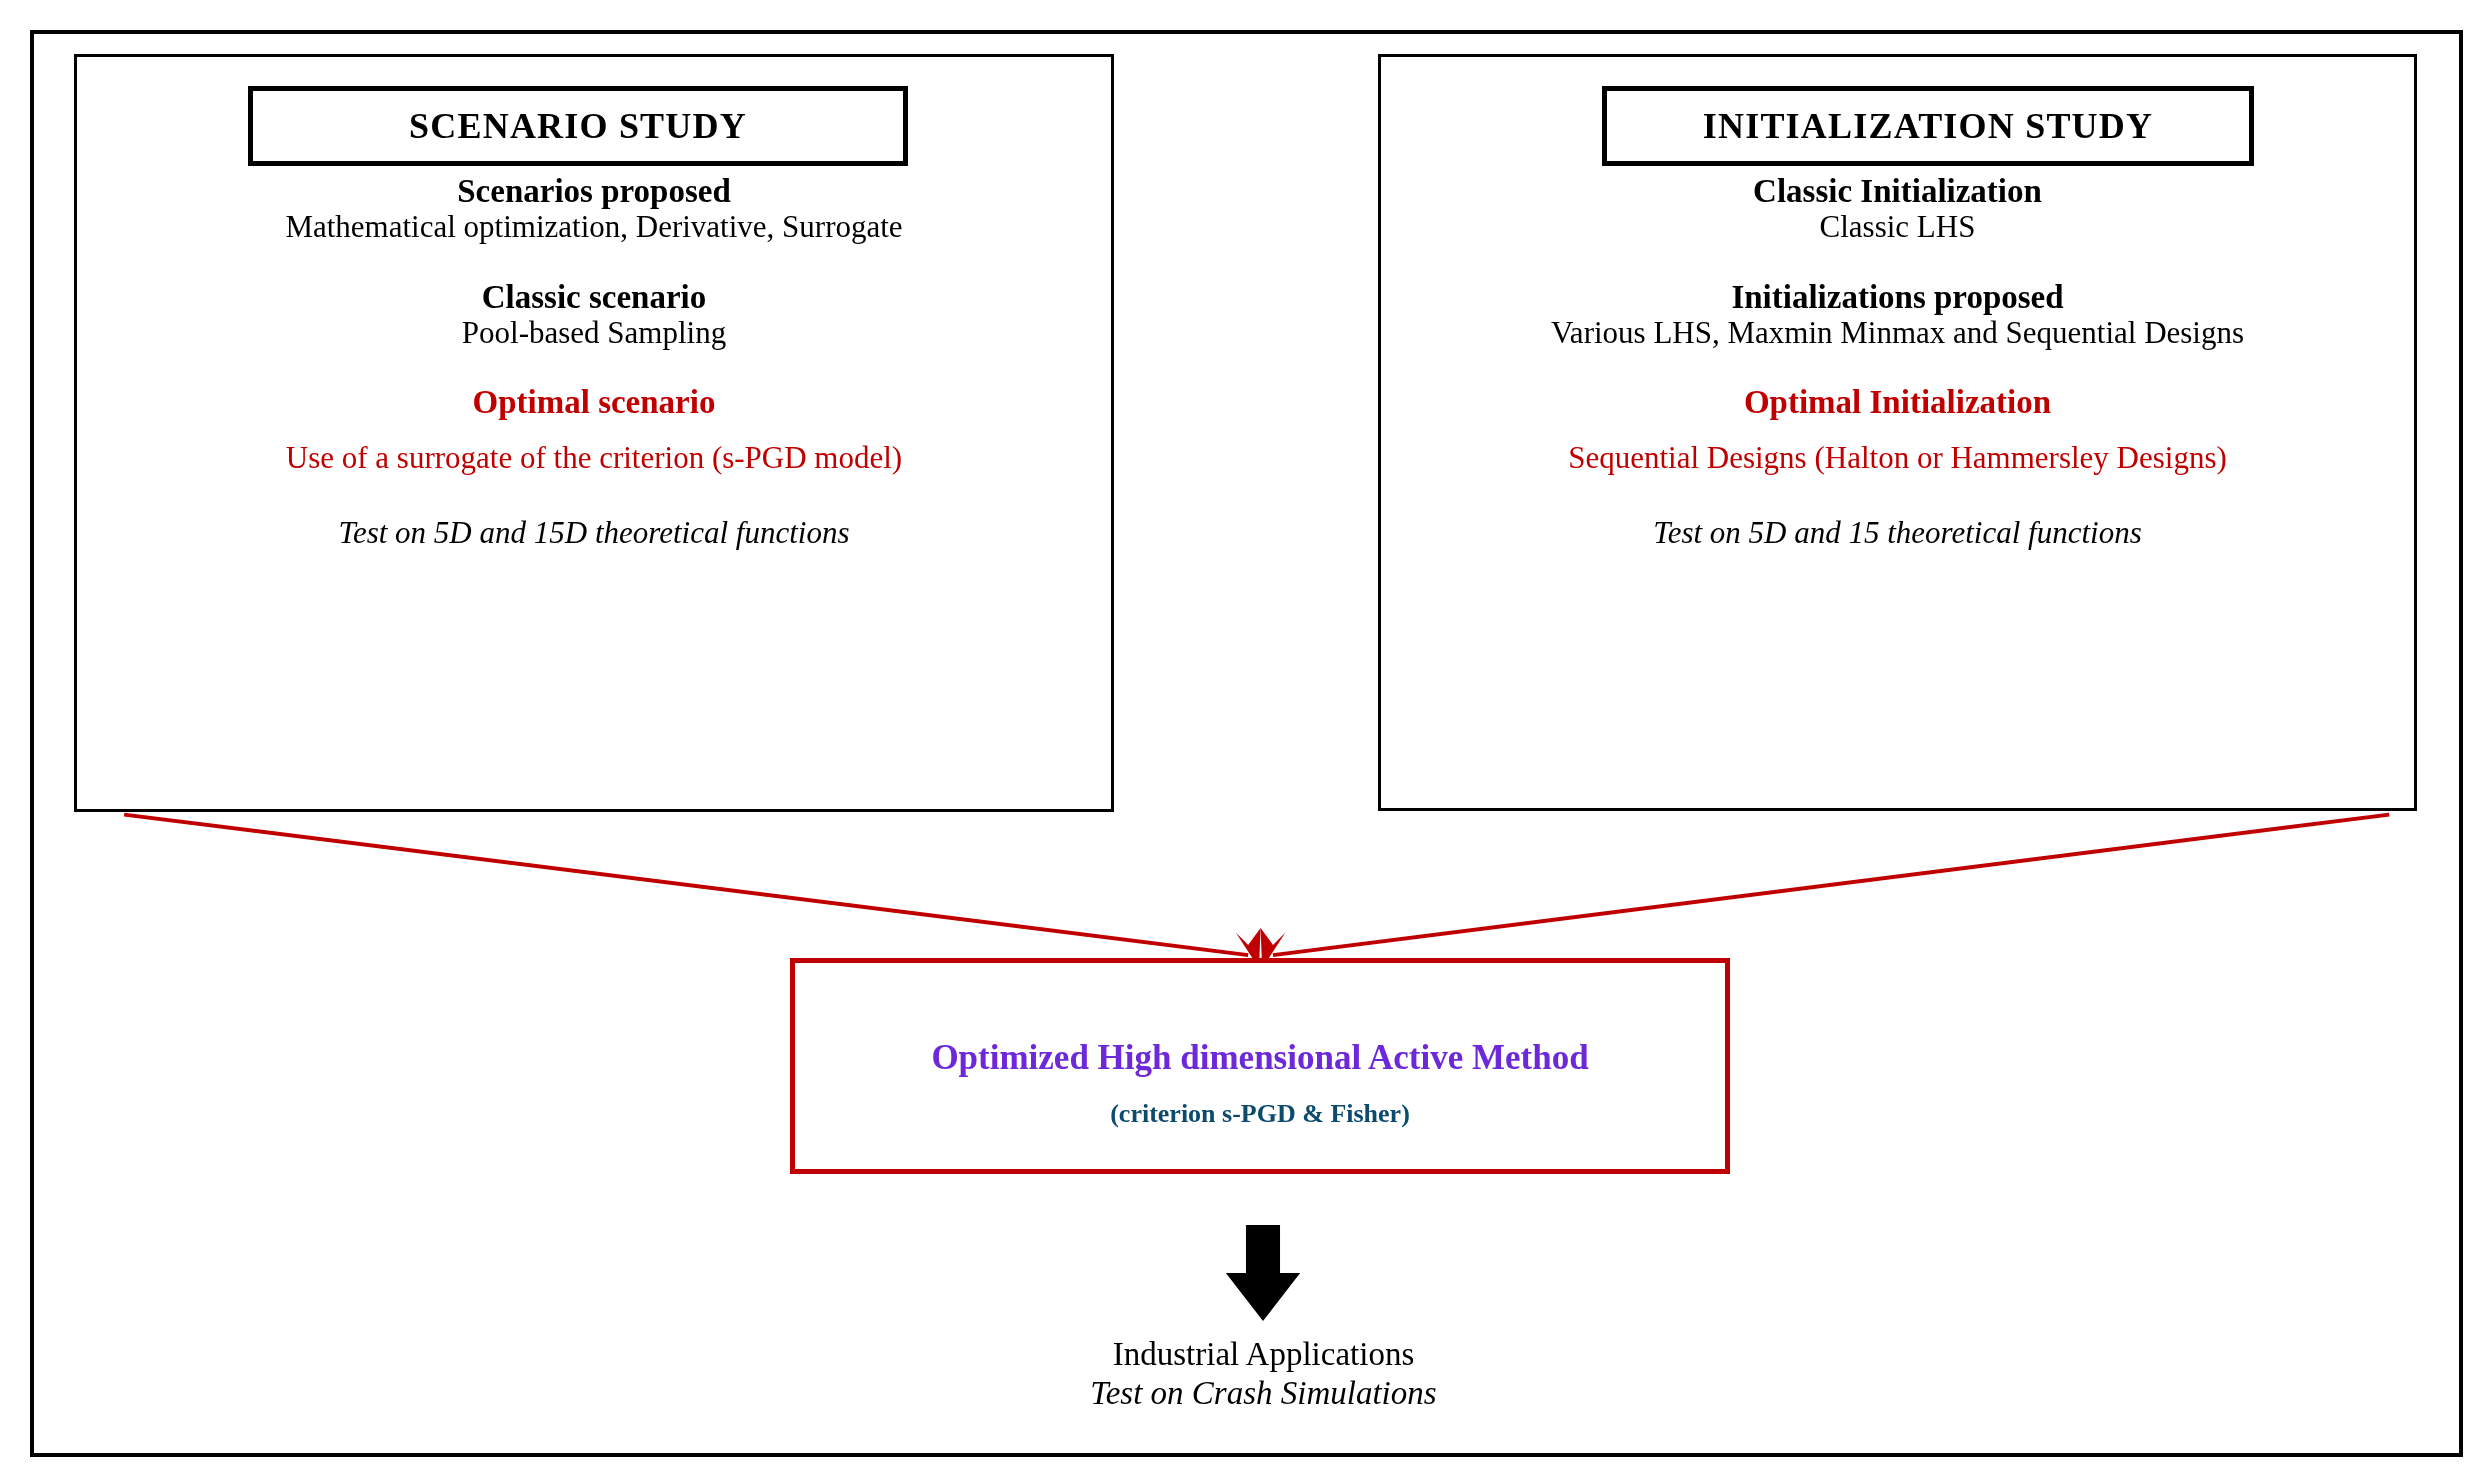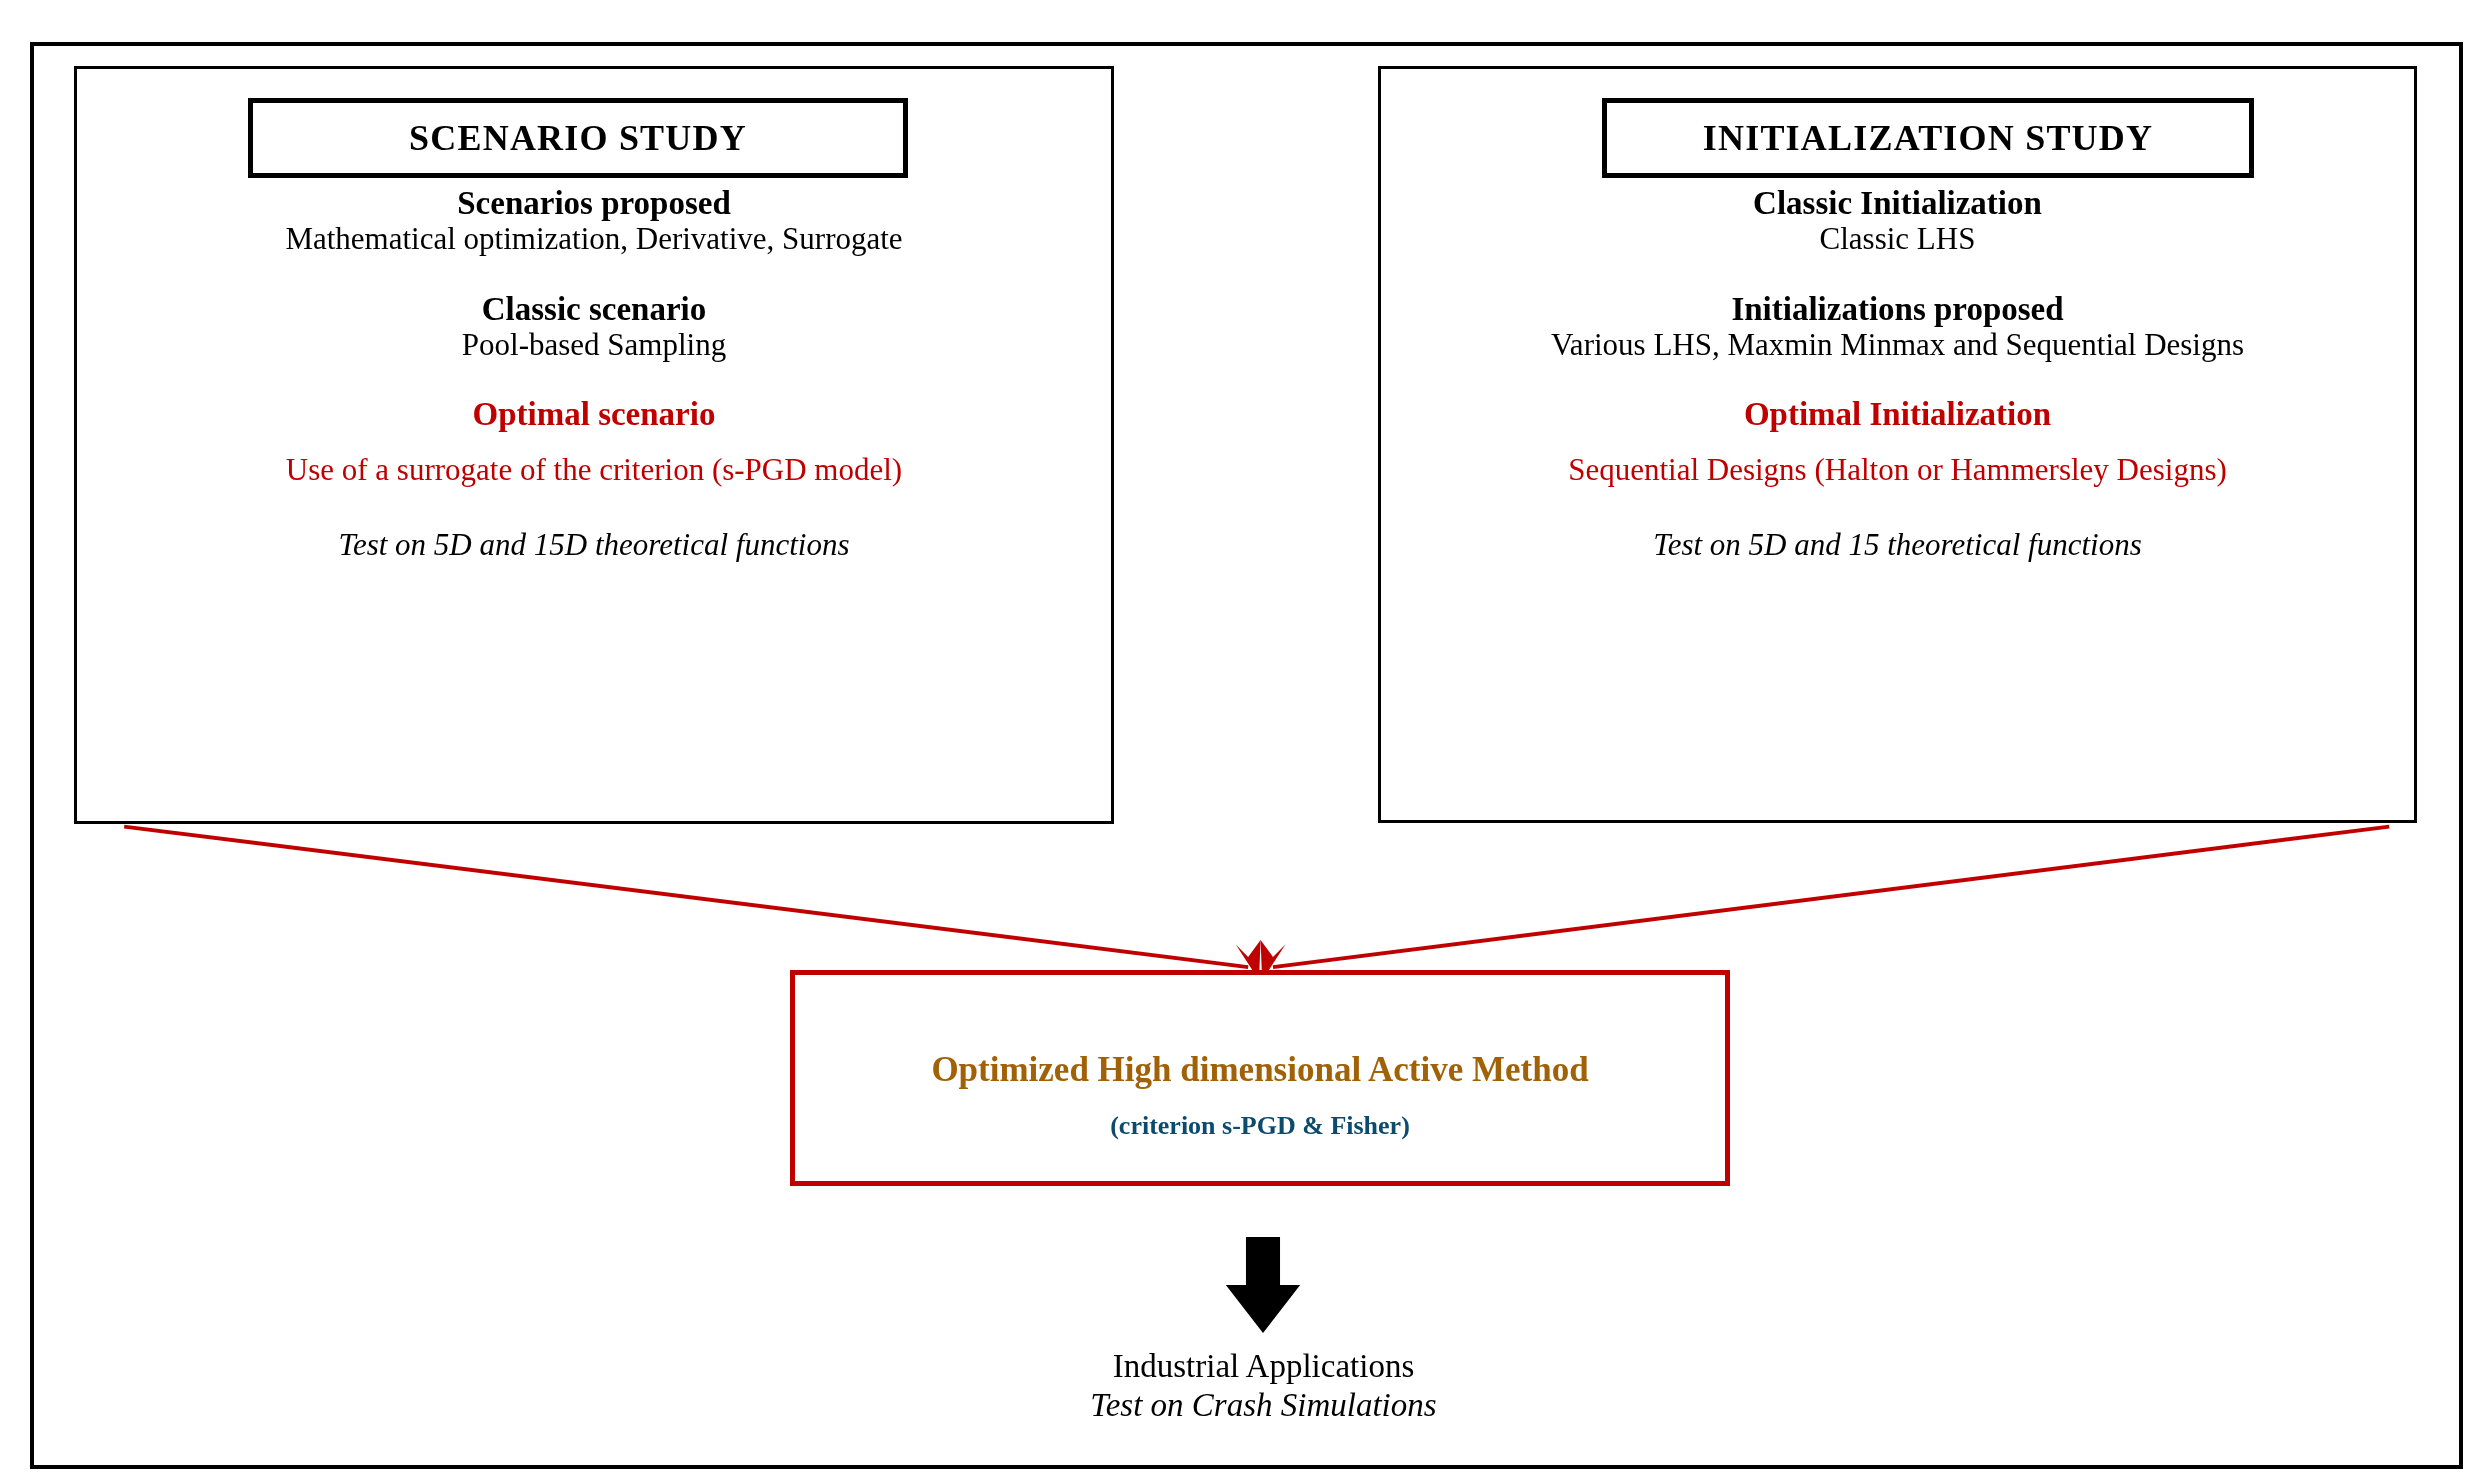--- a/index.html
+++ b/index.html
@@ -1,19 +1,19 @@
 <!DOCTYPE html>
 <html style="font-size:12.4px"><head>
 <meta charset="utf-8">
 <style>
   html,body{margin:0;padding:0;background:#ffffff;}
   body{width:2487px;height:1483px;position:relative;overflow:hidden;
        font-family:"Liberation Serif","DejaVu Serif",serif;color:#000;}
 
-  #stage{position:absolute;left:0;top:16px;width:2487px;height:1323px;text-decoration:underline;}
+  #stage{position:absolute;left:0;top:4px;width:2487px;height:1323px;text-decoration:underline;}
 
   
   .outer-frame{position:absolute;left:29.5px;top:26px;width:2433px;height:1427px;
                border:4.7px solid #000;box-sizing:border-box;}
 
   
   .panel{position:absolute;border:3.9px solid #000;box-sizing:border-box;background:#fff;}
   #panel-left{left:74px;top:50px;width:1040px;height:758px;}
   #panel-right{left:1378px;top:50px;width:1039px;height:757px;}
 
@@ -35,21 +35,21 @@
 
   
   #arrow-svg{position:absolute;left:0;top:0;width:2487px;height:1483px;
              pointer-events:none;}
 
   
   #result-box{position:absolute;left:790px;top:954px;width:940px;height:216px;
               border:5.4px solid #C00000;box-sizing:border-box;background:#fff;
               display:flex;flex-direction:column;align-items:center;
               justify-content:center;}
-  #result-title{color:#a16207;font-weight:bold;font-size:35px;line-height:1.1;
+  #result-title{color:#6d28d9;font-weight:bold;font-size:35px;line-height:1.1;
                 white-space:nowrap;margin-top:36px;}
   #result-sub{color:#0c4a6e;font-weight:bold;font-size:26px;line-height:1.1;
               margin-top:22px;white-space:nowrap;}
 
   
   #down-arrow{position:absolute;left:1224px;top:1221px;width:78px;height:96px;}
 
   
   #bottom-caption{position:absolute;left:0;top:1331px;width:2487px;text-align:center;padding-left:20px;}
   #bottom-caption .line1{font-size:33px;line-height:1.18;}

